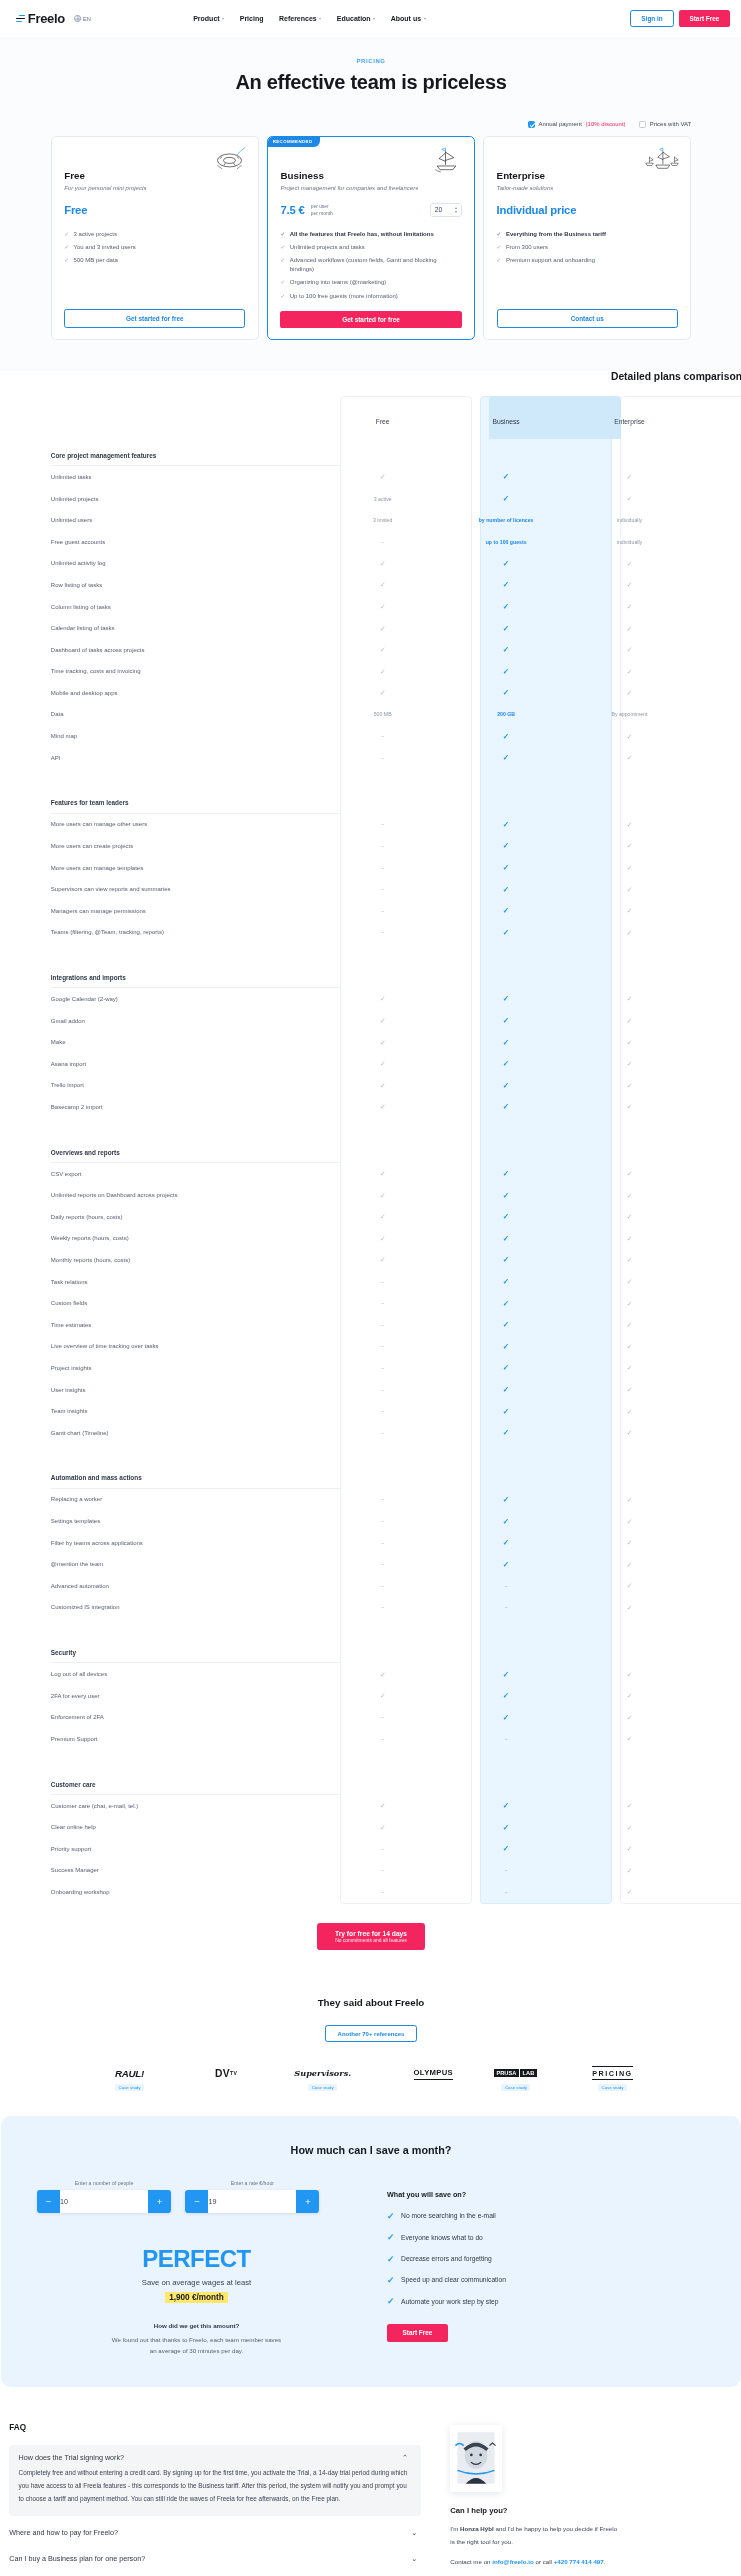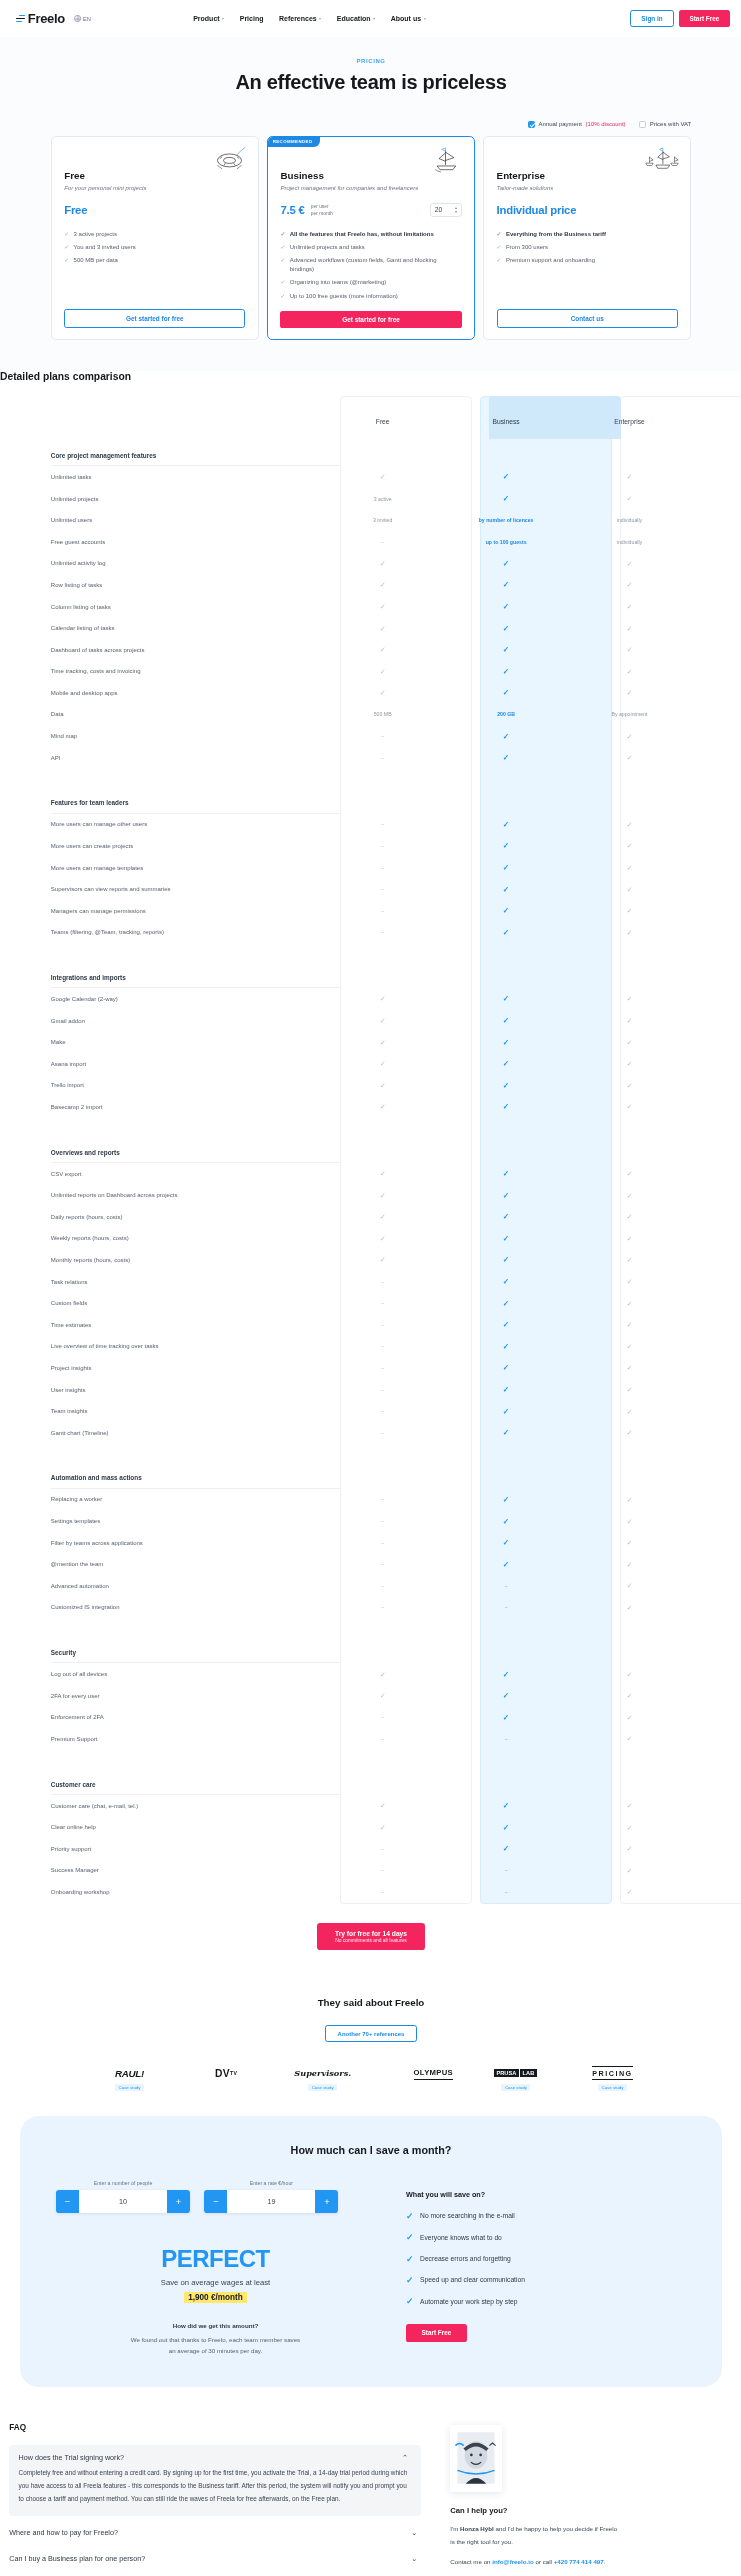--- a/index.html
+++ b/index.html
@@ -71,21 +71,21 @@
   .qty .arrows i.up{border-bottom:2.1px solid #7e8897;}
   .qty .arrows i.dn{border-top:2.1px solid #7e8897;}
   .feat-list { margin-top:9.3px; display:flex; flex-direction:column; gap:4.6px; flex:1;}
   .feat { display:flex; gap:4.6px; font-size:6px; color:#58616f; line-height:1.45;}
   .feat .tick { color:#8d97a5; font-size:5.7px; flex:none; line-height:1.5;}
   .feat.bold { font-weight:700; color:#2f3947;}
   .card .cta { margin-top:10.3px; width:100%; padding:5.2px 0; font-size:6.4px; border-radius:2.6px;}
 
   
   .cmp { padding:0 0 10.3px;}
-  .cmp h2 { text-align:left; font-size:10.3px; font-weight:800; margin-bottom:13.4px; color:#15181d;}
+  .cmp h2 { text-align:right; font-size:10.3px; font-weight:800; margin-bottom:13.4px; color:#15181d;}
   .tbl { position:relative; width:659px; margin:0 auto; padding:0 9.3px;}
   .cols { position:absolute; top:0; bottom:0; left:0; right:0; pointer-events:none;}
   .col-bg { position:absolute; top:0; border-radius:4.1px;}
   .col-free { left:298px; width:132px; border:0.5px solid #edf0f3; background:#fff;}
   .col-biz  { left:438px; width:132px; background:#e9f6ff; border:0.5px solid #d6eefc;}
   .col-ent  { left:578px; width:132px; border:0.5px solid #edf0f3; background:#fff;}
   .thead { display:flex; height:43px; align-items:flex-end; position:relative; z-index:2;}
   .thead .c { width:132px; text-align:center; font-size:6.7px; color:#3c4553; padding-bottom:13.4px;}
   .thead .c.biz { color:#2f3947; }
   .thead .spacer { width:289px;}
@@ -119,30 +119,30 @@
   .cs { font-size:4.4px; color:#2196f3; background:#e8f4fe; padding:1px 3.6px; border-radius:1.5px; text-decoration:none;}
   .lg-raul{font-style:italic;font-size:9.8px;letter-spacing:-0.3px;}
   .lg-dv{font-size:10.3px;letter-spacing:0.3px;}
   .lg-dv sup{font-size:5.2px;}
   .lg-fru{font-size:8.2px;font-style:italic;font-family:"DejaVu Serif",serif;}
   .lg-oly{font-size:7.7px;letter-spacing:0.3px;border-bottom:1px solid #15181d;padding-bottom:1px;margin-left:28px;}
   .lg-prusa span{background:#15181d;color:#fff;padding:1px 2.6px;font-size:5.7px;margin-right:1px;}
   .lg-leg{font-size:7.2px;letter-spacing:1.5px;border-top:1px solid #15181d;border-bottom:1px solid #15181d;padding:1px 0;}
 
   
-  .calc { background:#e9f4ff; border-radius:19px; margin:0 20px; padding:28px 36px 30px;}
+  .calc { background:#e9f4ff; border-radius:10px; margin:0 1px; padding:28px 36px 30px;}
   .calc h2 { text-align:center; font-size:10.8px; font-weight:800; color:#15181d;}
   .calc-grid { display:flex; gap:31px; margin-top:24px;}
   .calc-left { width:319px;}
   .steppers { display:flex; gap:14.4px;}
   .stepper-wrap { width:134px;}
   .stepper-label { font-size:5.2px; color:#6c7684; text-align:center; margin-bottom:4.1px;}
   .stepper { display:flex; border-radius:3.1px; overflow:hidden; box-shadow:0 1px 3.1px rgba(20,40,70,.10);}
   .stepper button { width:23px; border:none; background:#2196f3; color:#fff; font-size:9.3px; font-weight:400; cursor:pointer;}
-  .stepper .val { flex:1; background:#fff; text-align:center; padding:6.7px 0; font-size:7.2px; color:#3c4553;}
+  .stepper .val { flex:1; background:#fff; padding:6.7px 0; font-size:7.2px; color:#3c4553;}
   .perfect { font-size:24px; font-weight:800; color:#2196f3; letter-spacing:-0.5px; text-align:center; margin-top:32px;}
   .save-line { text-align:center; font-size:7.7px; color:#3c4553; margin-top:5.2px;}
   .save-amt { display:inline-block; background:#ffe86b; font-weight:800; font-size:8.2px; padding:1px 4.1px; margin-top:5.2px; color:#15181d;}
   .howdid { text-align:center; margin-top:17.5px;}
   .howdid b { font-size:6.2px; color:#2f3947;}
   .howdid p { font-size:6.2px; color:#58616f; line-height:1.85; margin-top:4.1px; max-width:170px; margin-left:auto; margin-right:auto;}
   .calc-right { flex:1; padding-top:9.3px;}
   .calc-right h3 { font-size:7.2px; font-weight:800; color:#15181d;}
   .bens { margin-top:12.4px; display:flex; flex-direction:column; gap:11.3px;}
   .ben { display:flex; gap:6.7px; align-items:center; font-size:6.7px; color:#2f3947;}

